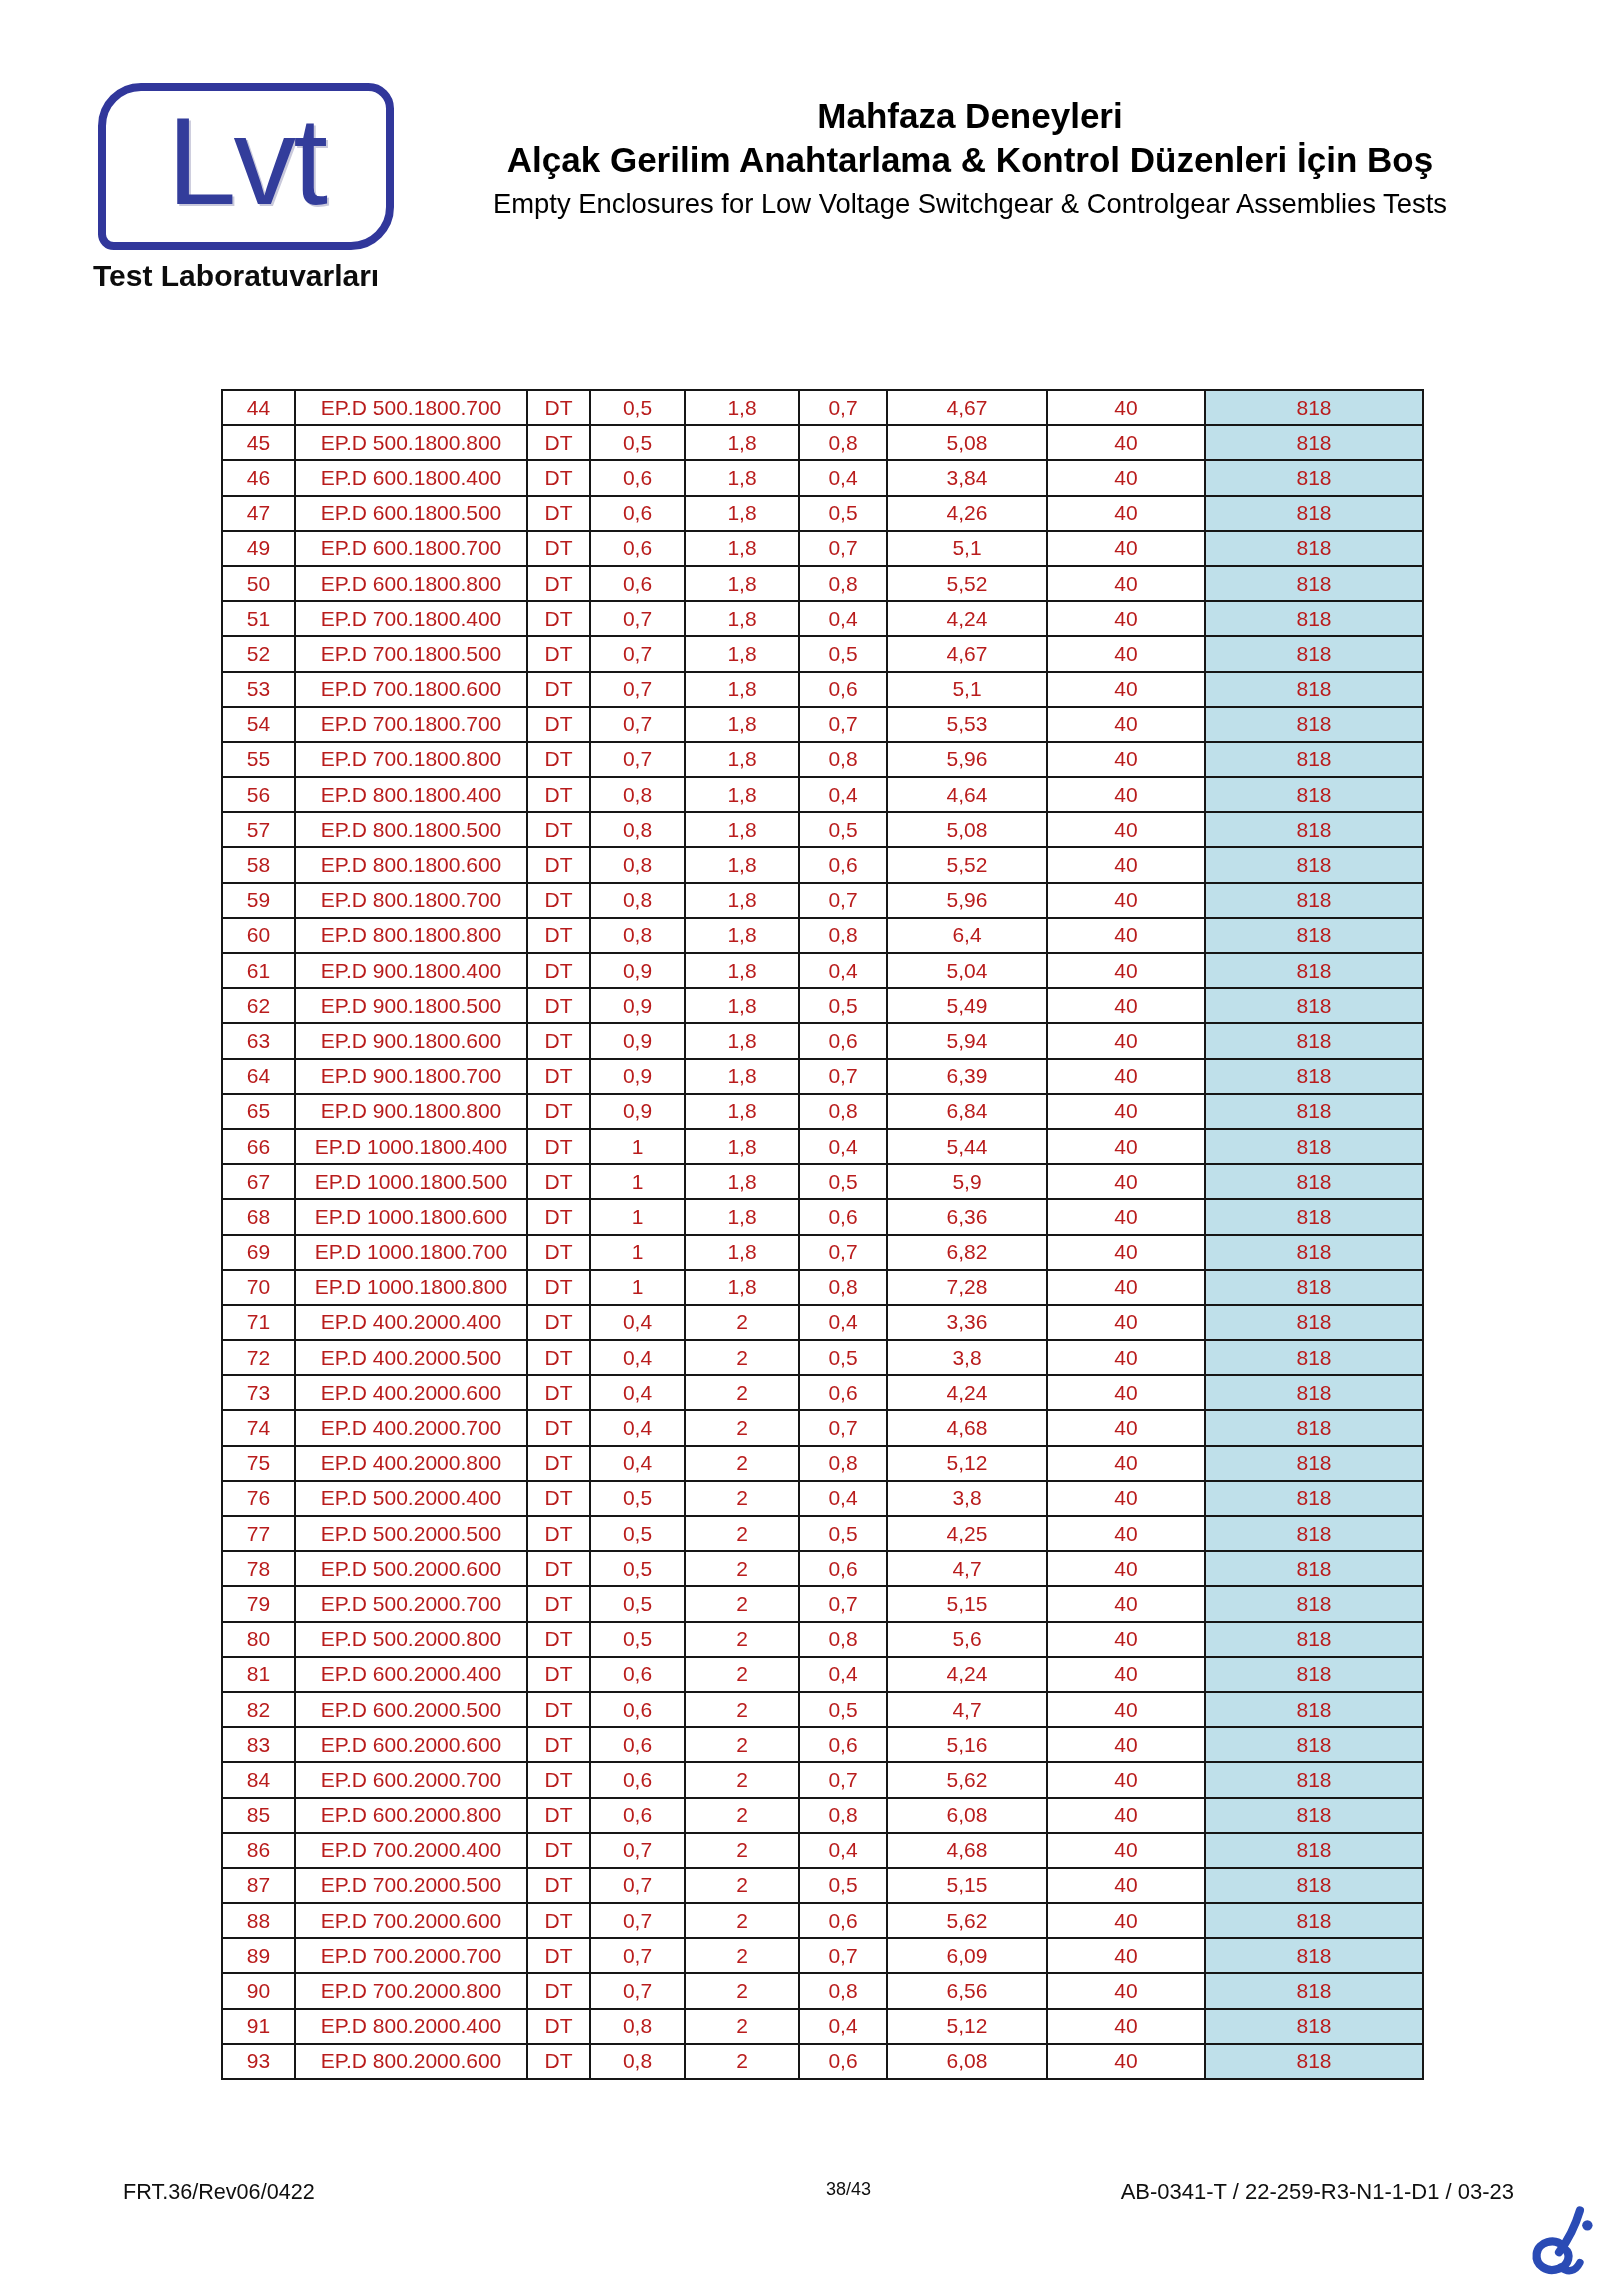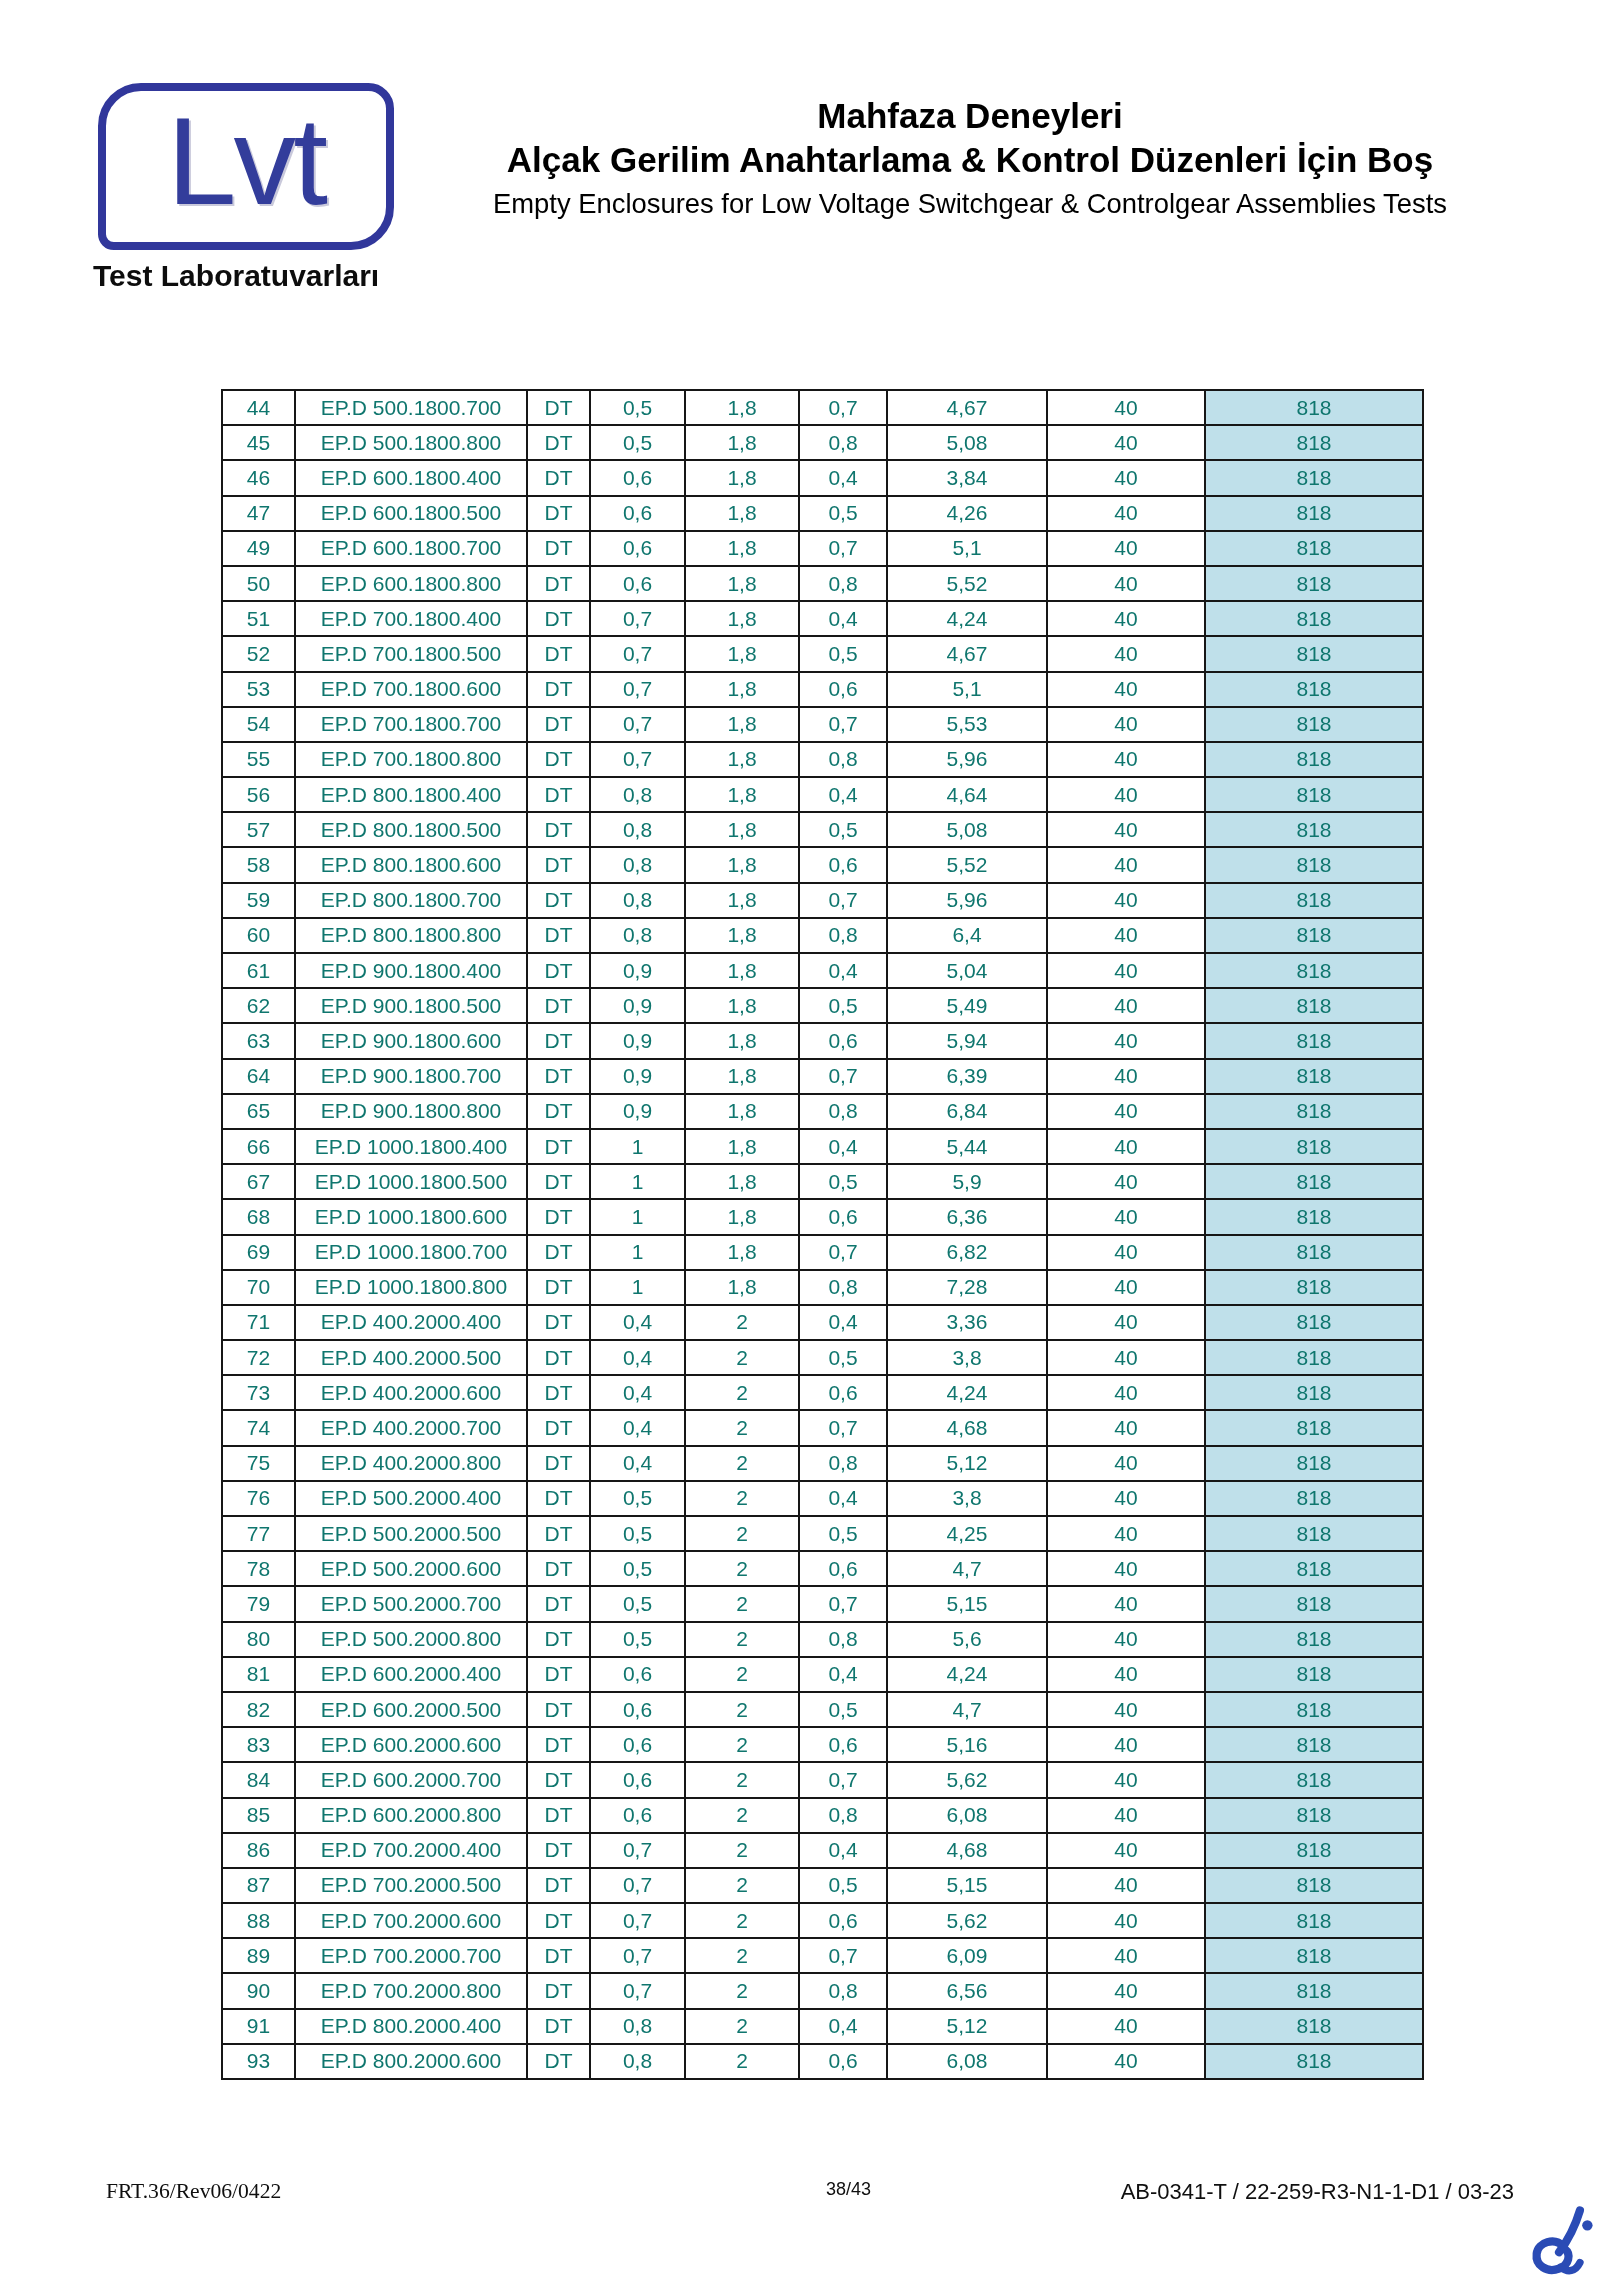--- a/index.html
+++ b/index.html
@@ -35,34 +35,34 @@
     text-align:center;color:#000;
   }
   .title-tr{font-size:35px;font-weight:bold;line-height:1.26;}
   .title-en{font-size:27.4px;font-weight:normal;margin-top:5.9px;}
 
   
   table.data{
     position:absolute;left:221px;top:389px;
     width:1200px;height:1691px;
     border-collapse:collapse;table-layout:fixed;
-    font-size:21px;color:#0f766e;
+    font-size:21px;color:#b91c1c;
   }
   table.data{border:2.9px solid #101010;}
   table.data td{
     border:2px solid #161616;
     text-align:center;vertical-align:middle;
     padding:0;overflow:hidden;white-space:nowrap;
   }
   table.data td.c8{background:#bfe0ea;font-weight:normal;text-align:center;}
 
   
   .footer-left{
-    position:absolute;left:106px;top:2179px;
-    font-size:21.6px;color:#0f0f0f;font-family:Liberation Serif, serif;
+    position:absolute;left:123px;top:2179px;
+    font-size:21.6px;color:#0f0f0f;
   }
   .footer-center{
     position:absolute;left:744px;top:2179px;width:127px;
     text-align:right;font-size:18px;color:#0f0f0f;
   }
   .footer-right{
     position:absolute;right:106px;top:2179px;
     font-size:22px;color:#0f0f0f;
   }
   .signature{

